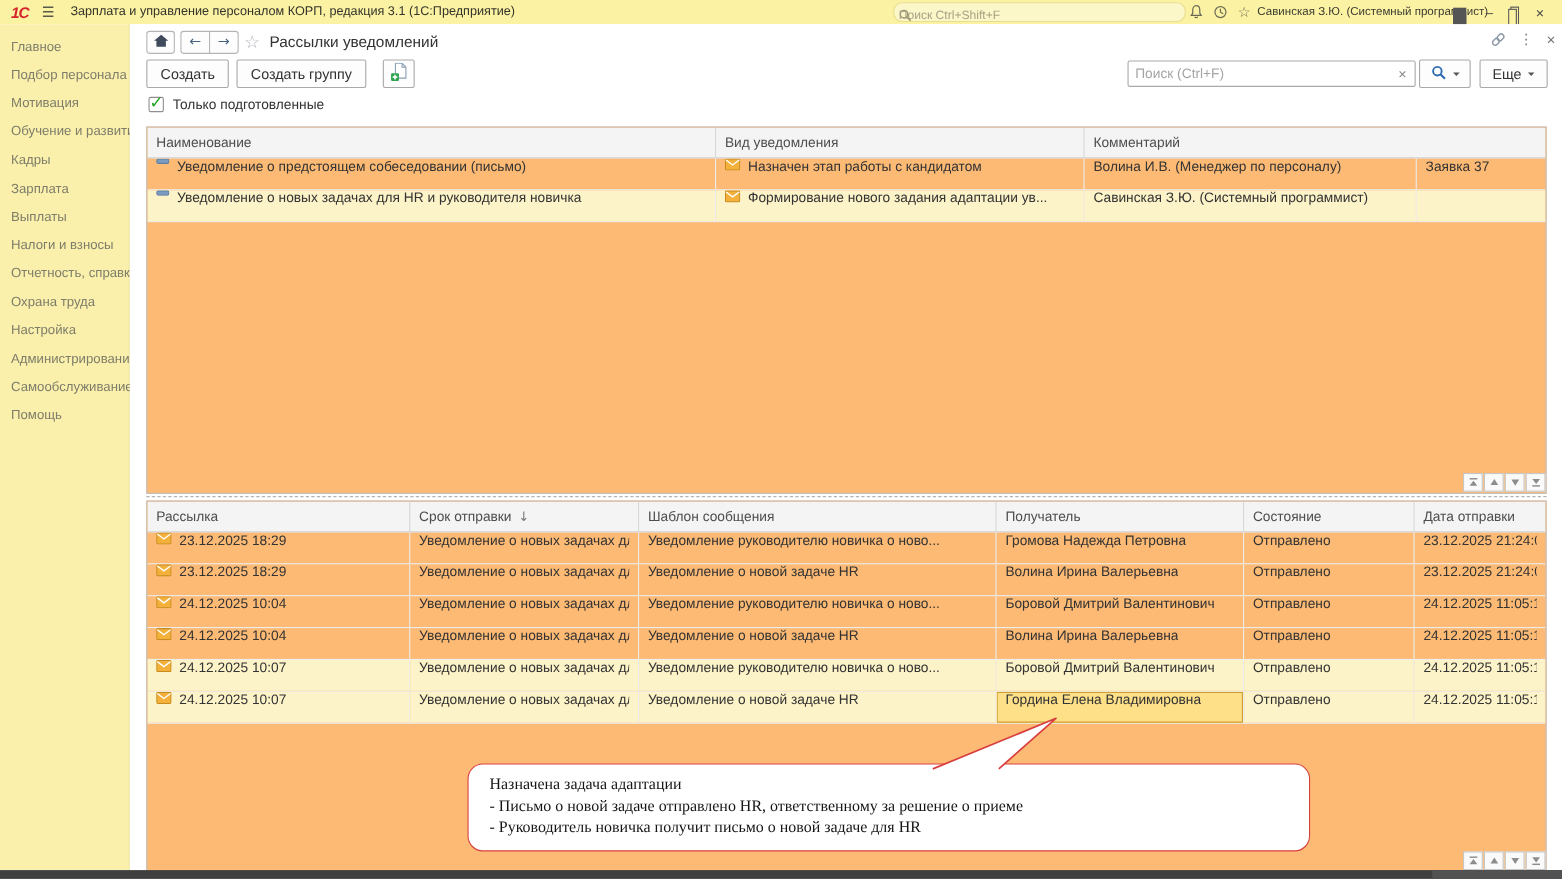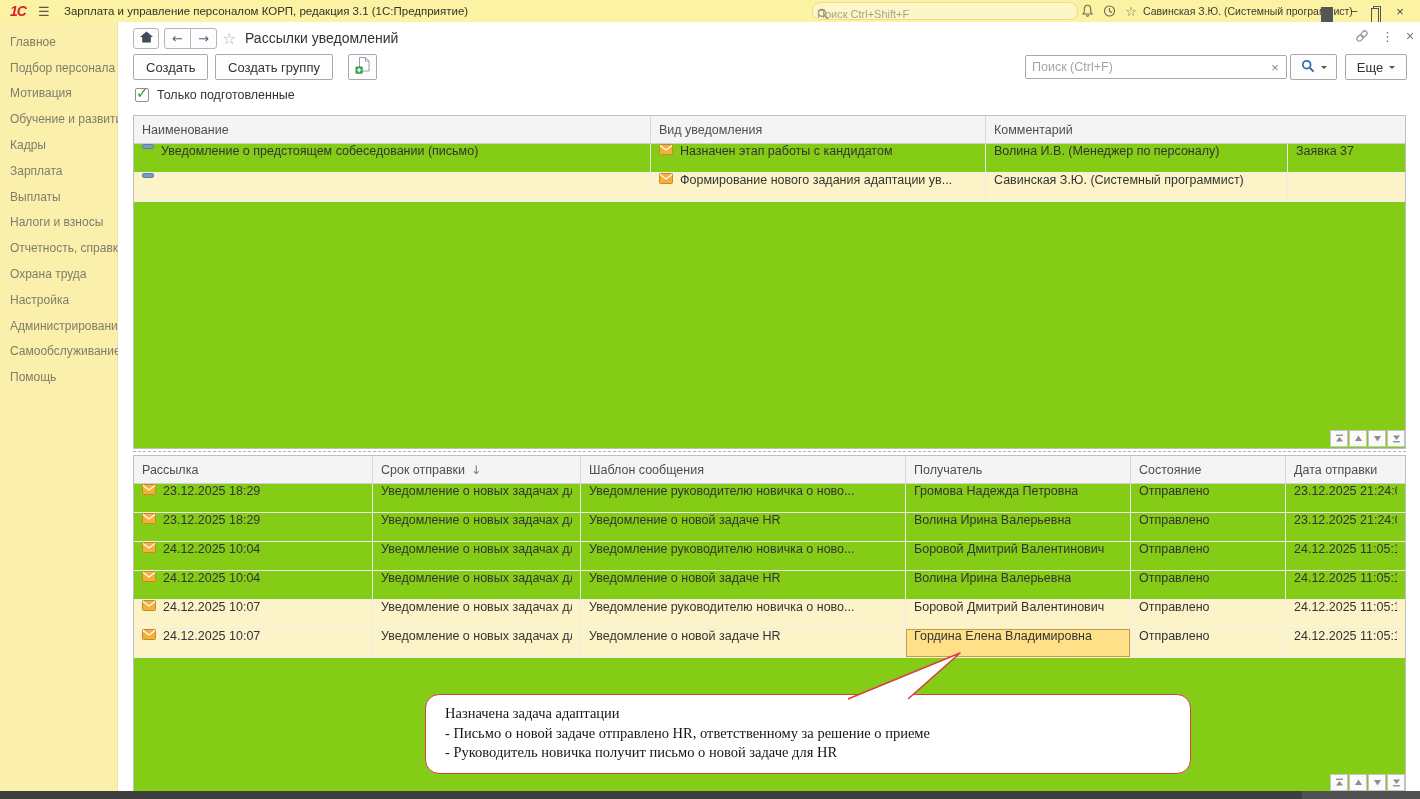--- a/index.html
+++ b/index.html
@@ -48,21 +48,21 @@
 .search-box input::placeholder{color:#a5a5a5}
 .clear-x{width:22px;text-align:center;color:#888;font-size:13px;cursor:pointer}
 
 
 .filter{position:absolute;left:17px;top:66px;display:flex;align-items:center;gap:8px;cursor:pointer}
 .cb{width:14px;height:14px;background:#fff;border:1px solid #8f8f8f;border-radius:2px;position:relative}
 .cb .tick{position:absolute;left:0px;top:-5px;color:#1da51d;font-size:15px;font-weight:bold;font-family:"DejaVu Sans",sans-serif}
 .filter span.lbl{font-size:12.5px;color:#333}
 
 
-.tbl{position:absolute;left:15px;width:1273px;border:1px solid #bfbfbf;background:#84cc16;overflow:hidden}
+.tbl{position:absolute;left:15px;width:1273px;border:1px solid #bfbfbf;background:#fdba74;overflow:hidden}
 .tbl-u{top:93px;height:334px}
 .tbl-l{top:433px;height:339px}
 .thead{display:grid;height:28px;background:#f4f4f4;border-bottom:1px solid #cfcfcf}
 .thead .hcell{display:flex;align-items:center;padding:0 8px;font-size:12.5px;color:#4e4e4e;border-right:1px solid #d8d8d8;white-space:nowrap;overflow:hidden;cursor:pointer}
 .thead .hcell:last-child{border-right:none}
 .grid-u{grid-template-columns:517px 335px 302px 1fr}
 .grid-l{grid-template-columns:239px 208px 325px 225px 155px 1fr}
 .trow{display:grid;height:29px;border-bottom:1px solid #ededed;cursor:pointer}
 .trow .cell{display:flex;align-items:flex-start;gap:7px;padding:0 8px;border-right:1px solid #ececec;white-space:nowrap;overflow:hidden}
 .trow .cell:last-child{border-right:none}
@@ -256,20 +256,21 @@
             <span class="ctext">Заявка 37</span>
           </div>
         </div>
         <div class="trow grid-u sel">
           <div class="cell">
             <span class="rowicon">
               <svg width="12" height="5" viewBox="0 0 12 5">
                 <rect x="0.5" y="0.5" width="11" height="4" rx="1.5" fill="#7b9cc0" stroke="#5d80a6"></rect>
               </svg>
             </span>
+            <span class="ctext">Уведомление о новых задачах для HR и руководителя новичка</span>
           </div>
           <div class="cell curcell">
             <span class="rowicon">
               <svg width="14" height="11" viewBox="0 0 14 11">
                 <rect x="0.5" y="0.5" width="13" height="10" rx="1" fill="#f3b13c" stroke="#c88c1e"></rect>
                 <path d="M1 1.5 L7 6 L13 1.5" fill="none" stroke="#fff" stroke-width="1.2"></path>
               </svg>
             </span>
             <span class="ctext">Формирование нового задания адаптации ув...</span>
           </div>

